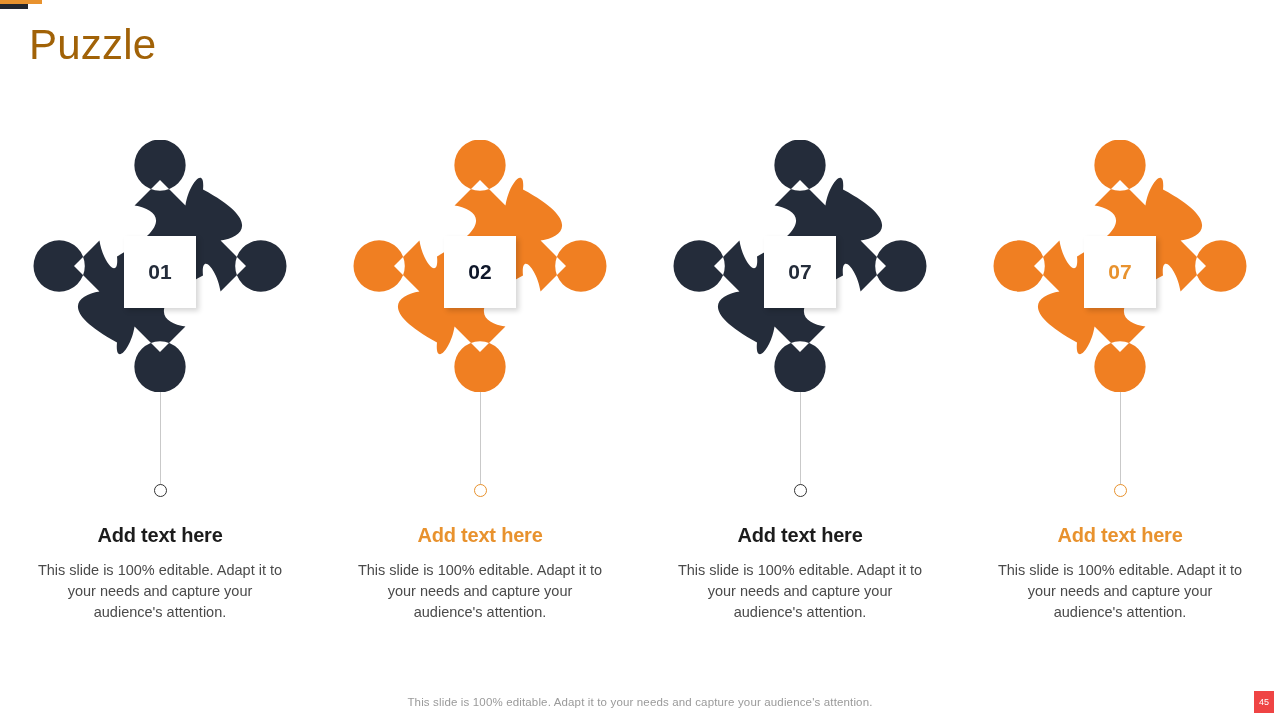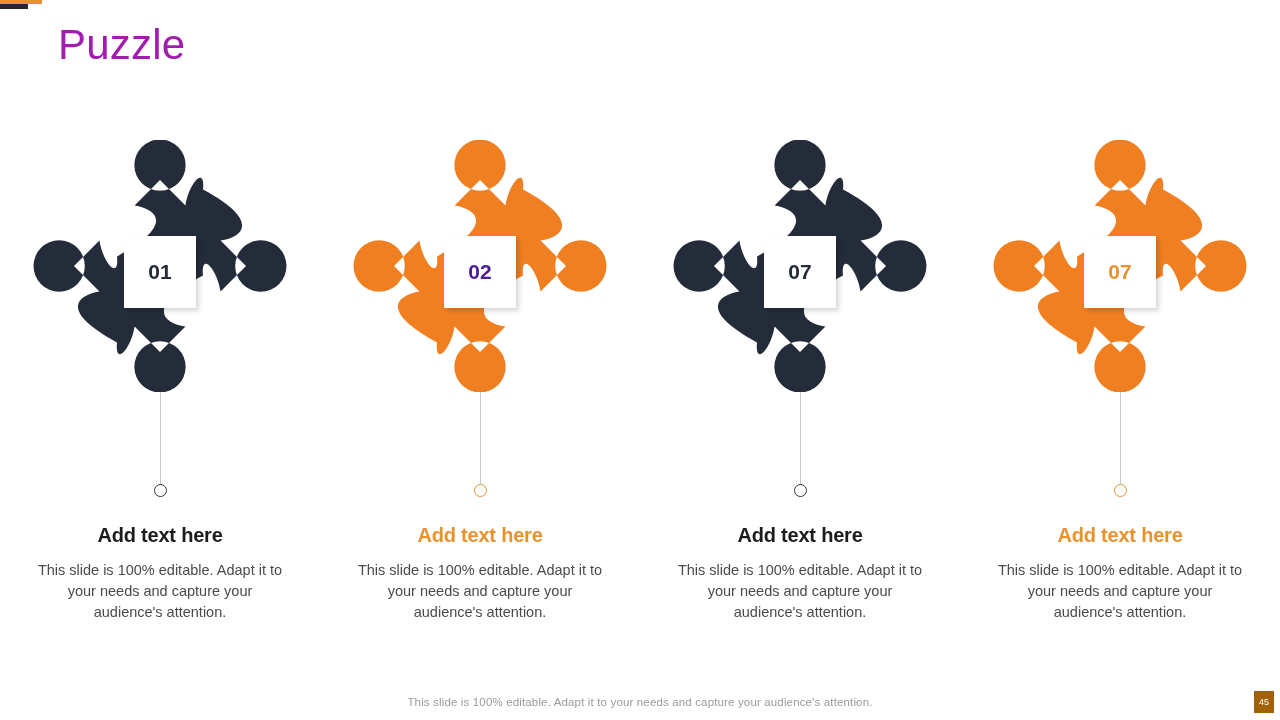--- a/index.html
+++ b/index.html
@@ -34,24 +34,23 @@
     background: #23272F;
   }
 
   
   .page-title {
     position: absolute;
     left: 29px;
     top: 22px;
     font-size: 42px;
     font-weight: 300;
-    color: #a21caf;
+    color: #a16207;
     letter-spacing: 0.2px;
     line-height: 1.1;
-    margin-left: 29px;
   }
 
   
   .columns {
     position: absolute;
     left: 0;
     top: 140px;
     width: 1280px;
     display: flex;
   }
@@ -144,21 +143,21 @@
     font-size: 11.5px;
     color: #9A9A9A;
     letter-spacing: 0.15px;
   }
   .page-number {
     position: absolute;
     right: 6px;
     top: 691px;
     width: 20px;
     height: 22px;
-    background: #a16207;
+    background: #ef4444;
     color: #FFFFFF;
     font-size: 9px;
     display: flex;
     align-items: center;
     justify-content: center;
   }
 </style>
 </head>
 <body>
 
@@ -185,21 +184,21 @@
     <div class="heading" id="h1">Add text here</div>
     <div class="body-text">This slide is 100% editable. Adapt it to your needs and capture your audience's attention.</div>
   </div>
 
   <div class="column">
     <div class="puzzle-wrap">
       <svg class="puzzle-svg" viewBox="0 0 260 252">
         <path id="pz2" d="M 130 40 L 155.44 65.44 C 159.11 42.38 175.39 25.25 173.00 49.59 C 230.75 80.61 213.62 96.89 190.56 100.56 L 216.00 126.00 L 190.56 151.44 C 186.89 128.38 170.61 111.25 173.00 135.59 C 115.25 166.61 132.38 182.89 155.44 186.56 L 130.00 212.00 L 104.56 186.56 C 100.89 209.62 84.61 226.75 87.00 202.41 C 29.25 171.39 46.38 155.11 69.44 151.44 L 44.00 126.00 L 69.44 100.56 C 73.11 123.62 89.39 140.75 87.00 116.41 C 144.75 85.39 127.62 69.11 104.56 65.44 L 130.00 40.00 Z M 130.00 25.15 m -25.65 0 a 25.65 25.65 0 1 0 51.30 0 a 25.65 25.65 0 1 0 -51.30 0 Z M 230.85 126.00 m -25.65 0 a 25.65 25.65 0 1 0 51.30 0 a 25.65 25.65 0 1 0 -51.30 0 Z M 130.00 226.85 m -25.65 0 a 25.65 25.65 0 1 0 51.30 0 a 25.65 25.65 0 1 0 -51.30 0 Z M 29.15 126.00 m -25.65 0 a 25.65 25.65 0 1 0 51.30 0 a 25.65 25.65 0 1 0 -51.30 0 Z" fill="#F07F22"></path>
       </svg>
       <div class="number-box">
-        <span id="num2" style="color: #4c1d95;">02</span>
+        <span id="num2" style="color: #0f172a;">02</span>
       </div>
     </div>
     <div class="connector">
       <div class="connector-line"></div>
       <div class="connector-dot accent" id="dot2"></div>
     </div>
     <div class="heading accent" id="h2">Add text here</div>
     <div class="body-text">This slide is 100% editable. Adapt it to your needs and capture your audience's attention.</div>
   </div>
 

